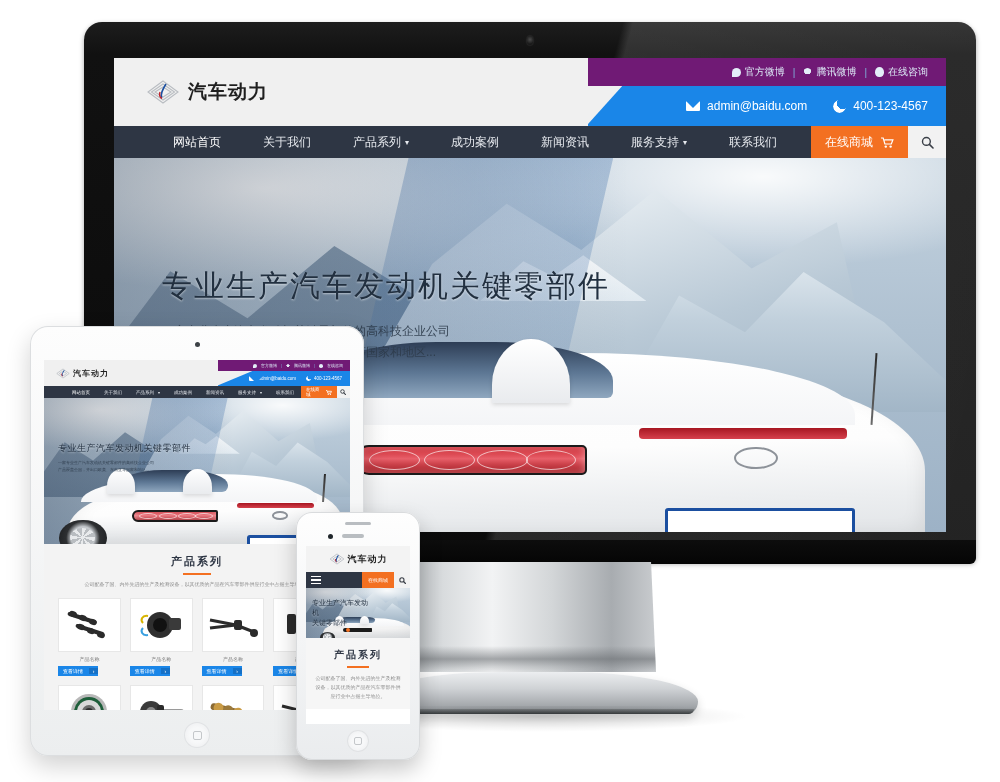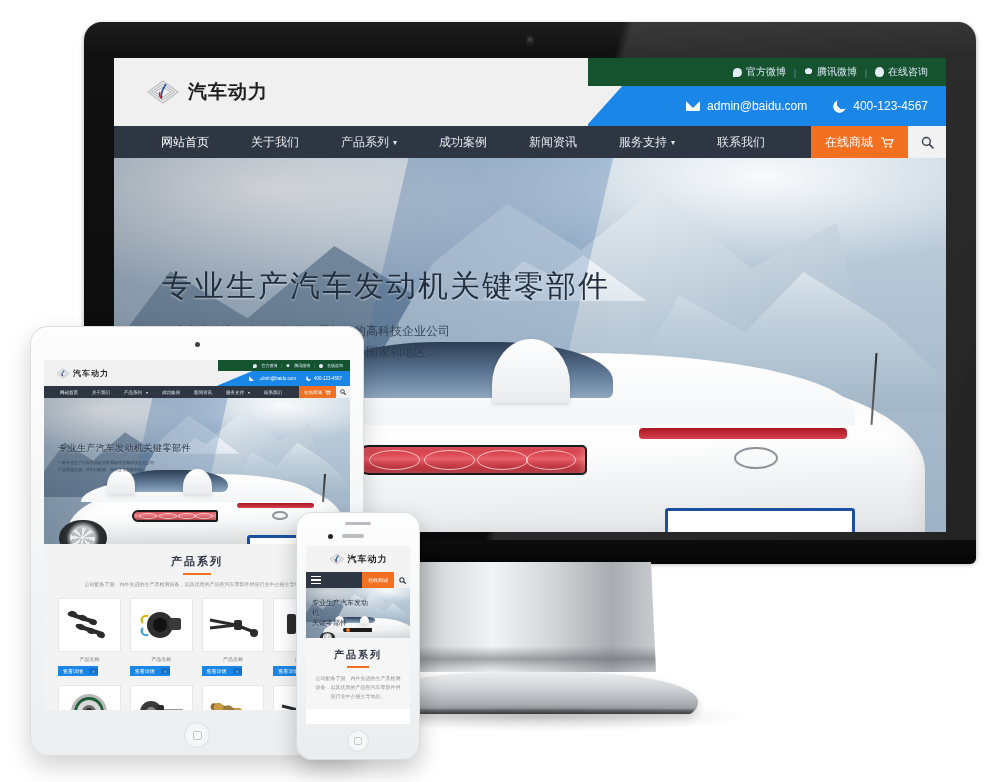--- a/index.html
+++ b/index.html
@@ -57,22 +57,22 @@
   }
   .floor-shadow{
     position:absolute; left:330px; top:706px; width:420px; height:26px;
     background: radial-gradient(ellipse at 50% 40%, rgba(0,0,0,.16) 0%, rgba(0,0,0,0) 70%);
   }
 
   
   .site { position:relative; width:100%; height:100%; background:#fff; }
   .topbar { position:relative; height:28px; display:flex; }
   .topbar .tb-left { flex: 0 0 57%; background:#f0f0f0; }
-  .topbar .tb-right { flex:1; background:#14532d; display:flex; align-items:center; justify-content:flex-end;
-     padding-right:18px; gap:8px; color:#dbe9f6; font-size:10px;font-family:Liberation Serif, serif; }
+  .topbar .tb-right { flex:1; background:#701a75; display:flex; align-items:center; justify-content:flex-end;
+     padding-right:18px; gap:8px; color:#dbe9f6; font-size:10px; }
   .topbar .tb-right .sep { color:#7fb2dc; }
   .tl-item{ display:flex; align-items:center; gap:4px; }
   .ic { display:inline-block; }
   .ic-weibo{ width:9px;height:9px;border-radius:50% 50% 50% 0; background:#e3eef8; }
   .ic-tencent{ width:9px;height:9px;border-radius:50%; background:#e3eef8;
     -webkit-mask: radial-gradient(circle at 50% 30%, #000 45%, transparent 46%); }
   .ic-qq{ width:9px;height:10px;border-radius:50% 50% 45% 45%; background:#e3eef8; }
 
   .header2 { position:relative; height:40px; display:flex; }
   .h2-left { flex:0 0 57%; background:#f0f0f0; position:relative; }
@@ -84,21 +84,21 @@
   .ic-mail{ width:14px;height:10px;background:#fff; position:relative; border-radius:1px; }
   .ic-mail::after{content:"";position:absolute;left:0;top:0;width:0;height:0;
     border-left:7px solid transparent;border-right:7px solid transparent;border-top:7px solid #1a86e8;}
   .ic-phone{ width:13px;height:13px;border-radius:50%; background:#fff;
     -webkit-mask: radial-gradient(circle at 75% 25%, transparent 42%, #000 43%); }
 
   .logo-wrap { position:absolute; left:0; top:0; height:68px; display:flex; align-items:center; padding-left:32px; gap:8px; z-index:5;}
   .logo-mark { width:34px; height:26px; position:relative; }
   .logo-text { font-size:19px; font-weight:bold; color:#1f1f1f; letter-spacing:1px; }
 
-  .navbar { height:32px; background:#2e3644; display:flex; align-items:stretch; position:relative; }
+  .navbar { height:32px; background:#2e3644; display:flex; align-items:stretch; position:relative;padding-left:12px; }
   .nav-items{ display:flex; align-items:stretch; margin-left:26px; }
   .nav-item{ padding:0 21px; display:flex; align-items:center; color:#e6e9ee; font-size:12px; position:relative; white-space:nowrap; }
   .nav-item.active{ color:#ffffff; }
   .nav-item.active::after{ content:""; position:absolute; left:50%; bottom:-6px; margin-left:-6px;
     border-left:6px solid transparent; border-right:6px solid transparent; border-top:6px solid #ffffff; }
   .nav-item .caret{ margin-left:4px; font-size:8px; }
   .nav-right{ margin-left:auto; display:flex; align-items:stretch; }
   .shop-btn{ background:#f37021; color:#fff; font-size:12px; display:flex; align-items:center; gap:8px; padding:0 14px; }
   .ic-cart{ width:13px; height:11px; position:relative; }
   .search-btn{ background:#f2f2f2; width:38px; display:flex; align-items:center; justify-content:center; }

